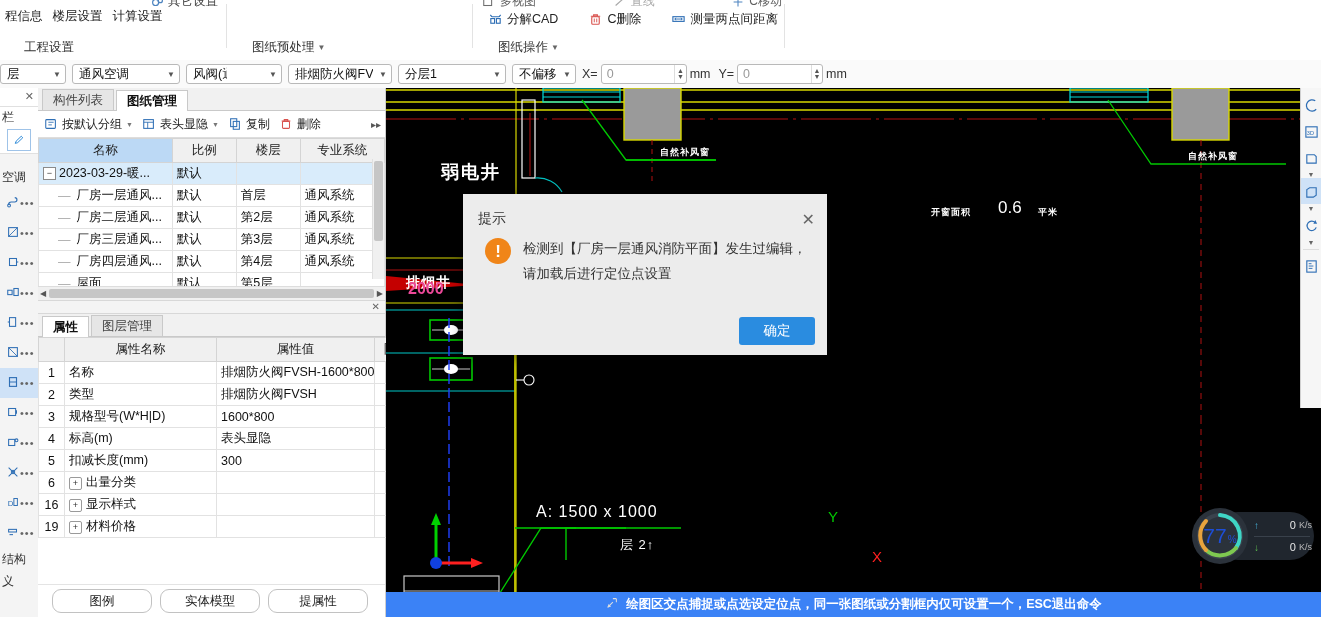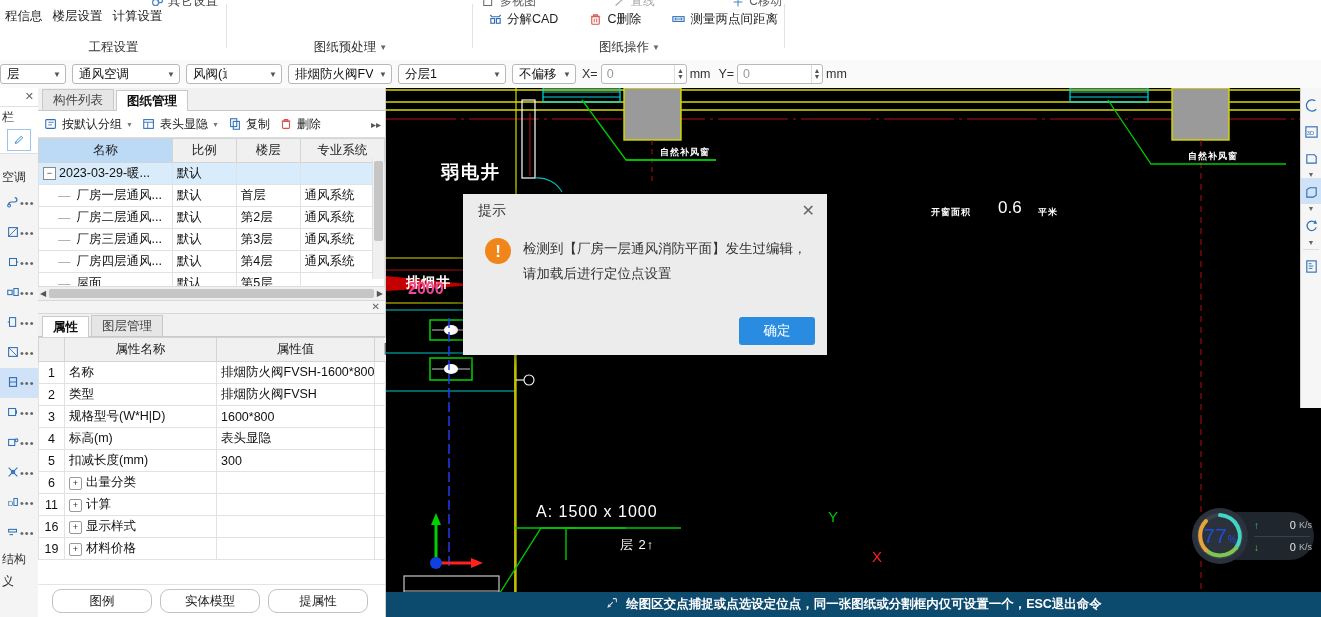--- a/index.html
+++ b/index.html
@@ -4,21 +4,21 @@
 <style>
   html,body{margin:0;padding:0;background:#fff;}
   body{width:1321px;height:617px;overflow:hidden;font-family:"Liberation Sans","DejaVu Sans",sans-serif;font-size:12px;color:#222;position:relative;}
   .app{position:absolute;inset:0;}
 
   
   .ribbon{position:absolute;left:0;top:0;width:1321px;height:60px;background:#fff;border-bottom:1px solid #d8d8d8;overflow:hidden;}
   .rgroup{position:absolute;top:0;height:60px;}
   .rgroup .sep{position:absolute;right:0;top:4px;width:1px;height:44px;background:#e3e3e3;}
   .grow{position:absolute;left:0;top:0;height:40px;display:flex;align-items:flex-start;}
-  .gtitle{position:absolute;bottom:4px;left:0;width:100%;text-align:center;font-size:12.5px;color:#333;}
+  .gtitle{position:absolute;bottom:4px;left:0;width:100%;text-align:left;font-size:12.5px;color:#333;padding-left:24px;}
   .gtitle .car{font-size:8px;color:#666;margin-left:3px;vertical-align:middle;}
   .rbtn{display:flex;flex-direction:column;align-items:center;justify-content:flex-start;padding:0 5px;cursor:default;min-width:auto;}
   .rbtn .lbl{font-size:12.5px;color:#222;white-space:nowrap;line-height:16px;}
   .rbtn .car{font-size:7px;color:#777;line-height:7px;margin-top:1px;}
   .rbtn.sel{background:#cfe2f7;}
   .ibtn{display:flex;align-items:center;gap:4px;padding:2px 4px;}
   .ibtn .lbl{font-size:12.5px;color:#222;white-space:nowrap;}
   .ico{width:15px;height:15px;display:inline-block;flex:0 0 15px;position:relative;}
   .cut-row{position:absolute;top:-4px;left:0;height:14px;display:flex;align-items:flex-end;opacity:.85;overflow:hidden;}
 
@@ -79,33 +79,33 @@
   .bbtn{height:22px;min-width:78px;padding:0 10px;border:1px solid #c2c2c2;border-radius:9px;background:#fff;font-size:12.5px;color:#222;display:flex;align-items:center;justify-content:center;}
 
   .chk{width:13px;height:13px;border:1px solid #7a7a7a;background:#fff;display:inline-block;box-sizing:border-box;}
   .chk.on{background:#1a8cf0;border-color:#1a8cf0;position:relative;}
   .chk.on:after{content:"";position:absolute;left:3.5px;top:1px;width:4px;height:7px;border:solid #fff;border-width:0 2px 2px 0;transform:rotate(42deg);}
   .plus{width:11px;height:11px;border:1px solid #9a9a9a;border-radius:2px;display:inline-flex;align-items:center;justify-content:center;font-size:9px;line-height:9px;color:#333;background:#fff;margin-right:4px;}
   .lnk{color:#2a6fb8;}
 
   
   .canvas{position:absolute;left:386px;top:88px;right:0;bottom:0;background:#000;overflow:hidden;}
-  .statusbar{position:absolute;left:386px;right:0;bottom:0;height:25px;background:#0c4a6e;display:flex;align-items:center;justify-content:center;gap:7px;color:#fff;font-size:12.5px;font-weight:bold;}
+  .statusbar{position:absolute;left:386px;right:0;bottom:0;height:25px;background:#3b82f6;display:flex;align-items:center;justify-content:center;gap:7px;color:#fff;font-size:12.5px;font-weight:bold;}
   .statusbar .ci{color:#e8e8e8;font-size:13px;}
 
   
   .rtool{position:absolute;right:0;top:0;width:21px;background:#f6f6f6;border-left:1px solid #d0d0d0;padding-top:4px;box-sizing:border-box;}
   .rtool .ti{height:26px;display:flex;align-items:center;justify-content:center;color:#2f6fb5;}
   .rtool .ti.act{background:#cfe2f7;}
   .rtool .car{height:8px;display:flex;align-items:center;justify-content:center;font-size:7px;color:#666;}
   .rtool .hr{height:1px;background:#ddd;margin:3px 2px;}
 
   
   .dlg{position:absolute;left:463px;top:194px;width:364px;height:161px;background:#ececec;box-shadow:0 2px 12px rgba(0,0,0,.45);}
-  .dlg .hd{height:34px;display:flex;align-items:center;justify-content:space-between;padding:0 12px 0 15px;}
+  .dlg .hd{height:34px;display:flex;align-items:flex-end;justify-content:space-between;padding:0 12px 0 15px;}
   .dlg .hd .ttl{font-size:14px;color:#333;}
   .dlg .hd .cl{font-size:16px;color:#666;line-height:16px;}
   .dlg .bd{display:flex;gap:12px;padding:8px 18px 0 22px;}
   .dlg .warn{width:26px;height:26px;border-radius:50%;background:#f08519;color:#fff;display:flex;align-items:center;justify-content:center;font-size:17px;font-weight:bold;line-height:17px;flex:0 0 26px;margin-top:2px;}
   .dlg .msg{font-size:13.5px;color:#333;line-height:25px;}
   .dlg .ft{position:absolute;right:12px;bottom:10px;}
   .okbtn{width:76px;height:28px;background:#2a8ce0;color:#fff;border:0;border-radius:3px;font-size:13.5px;font-family:inherit;display:flex;align-items:center;justify-content:center;}
 
   
   .netw{position:absolute;left:1192px;top:508px;width:124px;height:56px;}
@@ -562,26 +562,20 @@
             <td>300</td>
             <td></td>
           </tr>
           <tr>
             <td style="text-align:center">6</td>
             <td><span class="plus">+</span><span>出量分类</span></td>
             <td></td>
             <td></td>
           </tr>
           <tr>
-            <td style="text-align:center">11</td>
-            <td><span class="plus">+</span><span>计算</span></td>
-            <td></td>
-            <td></td>
-          </tr>
-          <tr>
             <td style="text-align:center">16</td>
             <td><span class="plus">+</span><span>显示样式</span></td>
             <td></td>
             <td></td>
           </tr>
           <tr>
             <td style="text-align:center">19</td>
             <td><span class="plus">+</span><span>材料价格</span></td>
             <td></td>
             <td></td>

